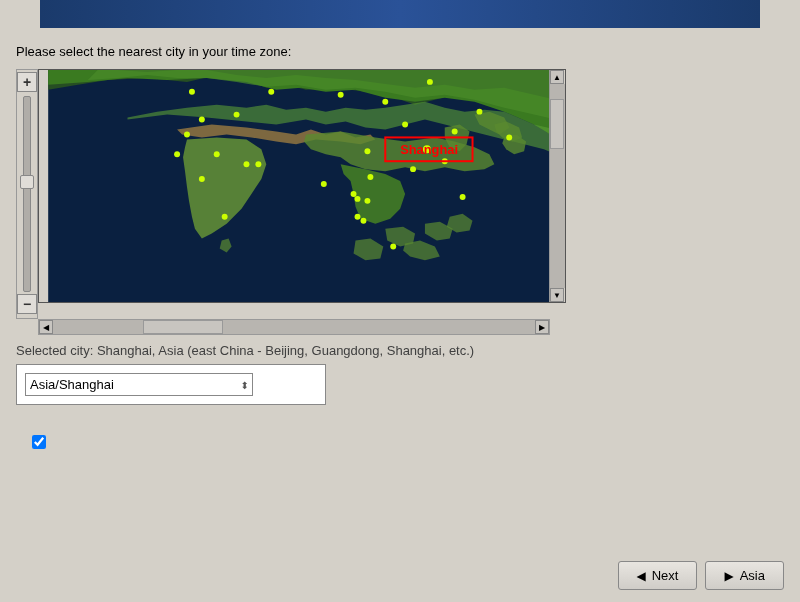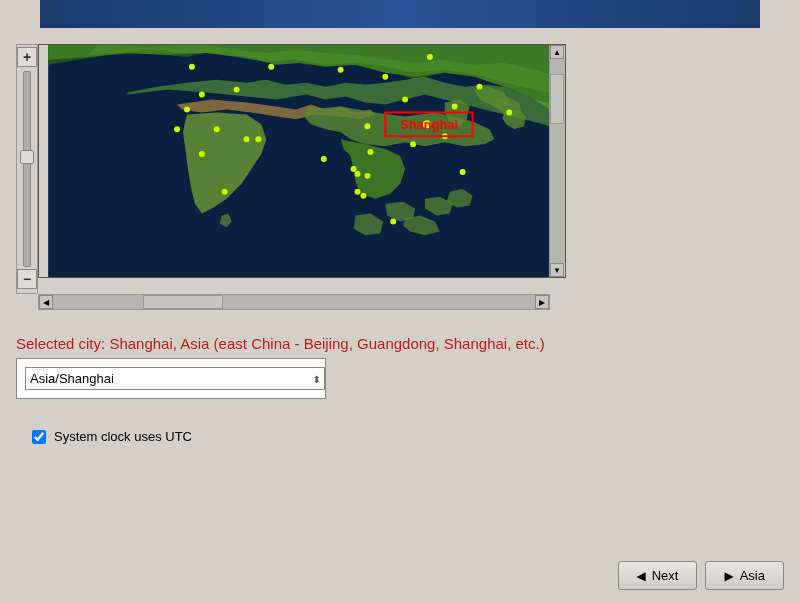--- a/index.html
+++ b/index.html
@@ -96,35 +96,35 @@
       border: 1px solid #555;
     }
 
     
     .map-svg {
       width: 100%;
       height: 100%;
     }
 
     .selected-city-text {
-      margin-top: 25px;
-      font-size: 15px;
-      color: #b91c1c;
+      margin-top: 8px;
+      font-size: 13px;
+      color: #404040;
     }
 
     .timezone-box {
       margin-top: 6px;
       background: white;
       border: 1px solid #888;
       padding: 8px;
       width: 310px;
     }
 
     .timezone-select {
-      width: 300px;
+      width: 228px;
       padding: 3px 4px;
       background: white;
       border: 1px solid #888;
       font-size: 13px;
       appearance: none;
       -webkit-appearance: none;
     }
 
     .select-wrapper {
       position: relative;
@@ -173,20 +173,21 @@
     .btn-icon {
       font-size: 12px;
     }
   </style>
 </head>
 <body>
 
 <div class="header-bar"></div>
 
 <div class="main-content">
+  <div class="instruction-text">Please select the nearest city in your time zone:</div>
 
   <div style="display:flex; flex-direction:column; width:550px;">
     <div class="map-container" style="height:250px;">
 
       <div class="map-zoom-controls">
         <div class="zoom-btn">+</div>
         <div class="zoom-slider-track">
           <div class="zoom-slider-thumb"></div>
         </div>
         <div class="zoom-btn">−</div>
@@ -327,21 +328,20 @@
         <option value="Asia/Kolkata">Asia/Kolkata</option>
         <option value="Asia/Dubai">Asia/Dubai</option>
         <option value="UTC">UTC</option>
       </select>
       <span class="select-arrow">⬍</span>
     </div>
   </div>
 
   <div class="utc-checkbox-row">
     <input type="checkbox" id="utc-checkbox" checked="" style="width: 14px; height: 14px; cursor: pointer;">
-    <label for="utc-checkbox" style="cursor:pointer; font-size:13px;">System clock uses UTC</label>
   </div>
 </div>
 
 <div class="bottom-buttons">
   <button class="btn">
     <span class="btn-icon">◀</span>
     <span>Next</span>
   </button>
   <button class="btn">
     <span class="btn-icon">▶</span>

